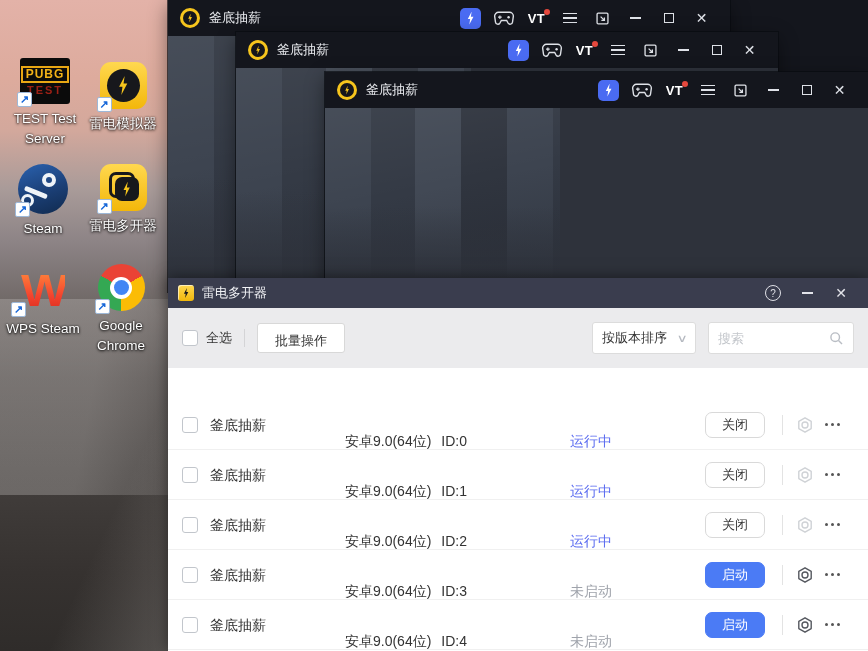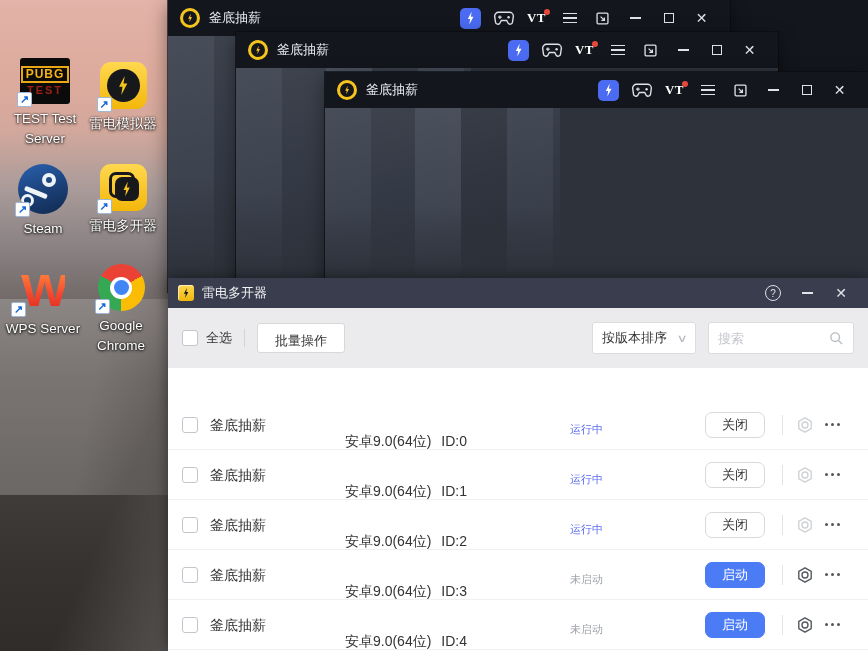--- a/index.html
+++ b/index.html
@@ -65,21 +65,21 @@
   .emu-titlebar { position:absolute; left:0; right:0; top:0; height:36px; background:#14161d;
     display:flex; align-items:center; padding:0 12px; }
   .emu-logo { width:20px; height:20px; border-radius:50%; background:#f6c51d; display:flex; align-items:center; justify-content:center; flex:0 0 auto; }
   .emu-logo .blk { width:14px; height:14px; border-radius:50%; background:#15161b; display:flex; align-items:center; justify-content:center; }
   .emu-logo .bolt { width:6px; height:9px; background:#f6c51d; }
   .emu-title { margin-left:9px; font-size:13px; color:#eceef2; }
   .emu-controls { margin-left:auto; display:flex; align-items:center; gap:0; }
   .tb-btn { width:33px; height:36px; display:flex; align-items:center; justify-content:center; position:relative; color:#dfe2e8; }
   .boost { width:21px; height:21px; border-radius:5px; background:#4a6bf2; display:flex; align-items:center; justify-content:center; }
   .boost .bolt { width:9px; height:13px; background:#fff; }
-  .vt { font-size:13px; font-weight:bold; color:#fff; letter-spacing:.5px; position:relative;font-family:Liberation Serif, serif; }
+  .vt { font-size:13px; font-weight:bold; color:#fff; letter-spacing:.5px; position:relative; }
   .reddot { position:absolute; top:9px; right:3px; width:6px; height:6px; border-radius:50%; background:#e5483d; }
   .menu-lines { width:14px; height:10px; border-top:1.6px solid #dfe2e8; border-bottom:1.6px solid #dfe2e8; position:relative; }
   .menu-lines::after { content:""; position:absolute; left:0; top:3.1px; width:14px; height:1.6px; background:#dfe2e8; }
   .min-bar { width:11px; height:1.6px; background:#dfe2e8; }
   .max-box { width:10px; height:10px; border:1.4px solid #dfe2e8; }
   .close-x { font-size:14px; line-height:1; color:#dfe2e8; }
   .emu-content { position:absolute; left:0; right:0; top:36px; bottom:0; background:#2e323b; overflow:hidden; }
   .feathers { position:absolute; left:0; top:0; bottom:0; width:235px;
     background:
       linear-gradient(168deg, rgba(255,255,255,.05) 0%, rgba(255,255,255,0) 45%, rgba(20,23,30,.25) 90%),
@@ -125,21 +125,21 @@
     border-bottom:1px solid #ececec; font-size:13px; color:#61666d; }
   .mp-header .hcell { position:absolute; top:0; height:32px; display:flex; align-items:center; gap:5px; }
   .h-name { left:42px; } .h-ver { left:177px; } .h-status { left:402px; } .h-act { left:545px; }
 
   .mp-rows { position:absolute; left:0; top:122px; right:0; bottom:0; background:#fff; overflow:hidden; }
   .mp-row { position:relative; height:50px; border-bottom:1px solid #f0f0f0; font-size:14px; color:#333; }
   .mp-row .cb { position:absolute; left:14px; top:17px; }
   .mp-row .c-name { position:absolute; left:42px; top:0; line-height:50px; }
   .mp-row .c-ver { position:absolute; left:177px; top:16px; line-height:50px; display:flex; gap:10px; }
   .mp-row .c-ver i { font-style:normal; }
-  .mp-row .c-status { position:absolute; left:402px; top:4px; line-height:50px; font-size:11px;text-align:center; }
+  .mp-row .c-status { position:absolute; left:402px; top:16px; line-height:50px; font-size:14px;text-align:center; }
   .c-status.running { color:#5a6bf0; } .c-status.stopped { color:#9fa3ab; }
   .act { position:absolute; left:537px; top:12px; width:60px; height:26px; border-radius:7px; font-size:13px; }
   .act.close { background:#fff; border:1px solid #d9d9d9; color:#333; }
   .act.start { background:#4b7bf5; border:1px solid #4b7bf5; color:#fff; }
   .vdiv { position:absolute; left:614px; top:15px; width:1px; height:20px; background:#e3e3e3; }
   .gear { position:absolute; left:628px; top:16px; width:18px; height:18px; }
   .gear.off { color:#cfd2d6; } .gear.on { color:#55585f; }
   .more { position:absolute; left:657px; top:23px; display:flex; gap:3px; }
   .more i { width:3px; height:3px; border-radius:50%; background:#555; }
 
@@ -207,21 +207,21 @@
         <div>雷电多开器</div>
       </div>
   </div>
 
   <div class="dicon" style="left:0px;top:268px">
     <div class="art">
       <div class="ic-wps"></div>
       <span class="shortcut">↗</span>
     </div>
     <div class="lbl">
-        <div>WPS Server</div>
+        <div>WPS Steam</div>
       </div>
   </div>
 
   <div class="dicon" style="left:78px;top:264px">
     <div class="art">
       <div class="ic-chrome">
           <div class="white">
             <div class="blue"></div>
           </div>
         </div>

